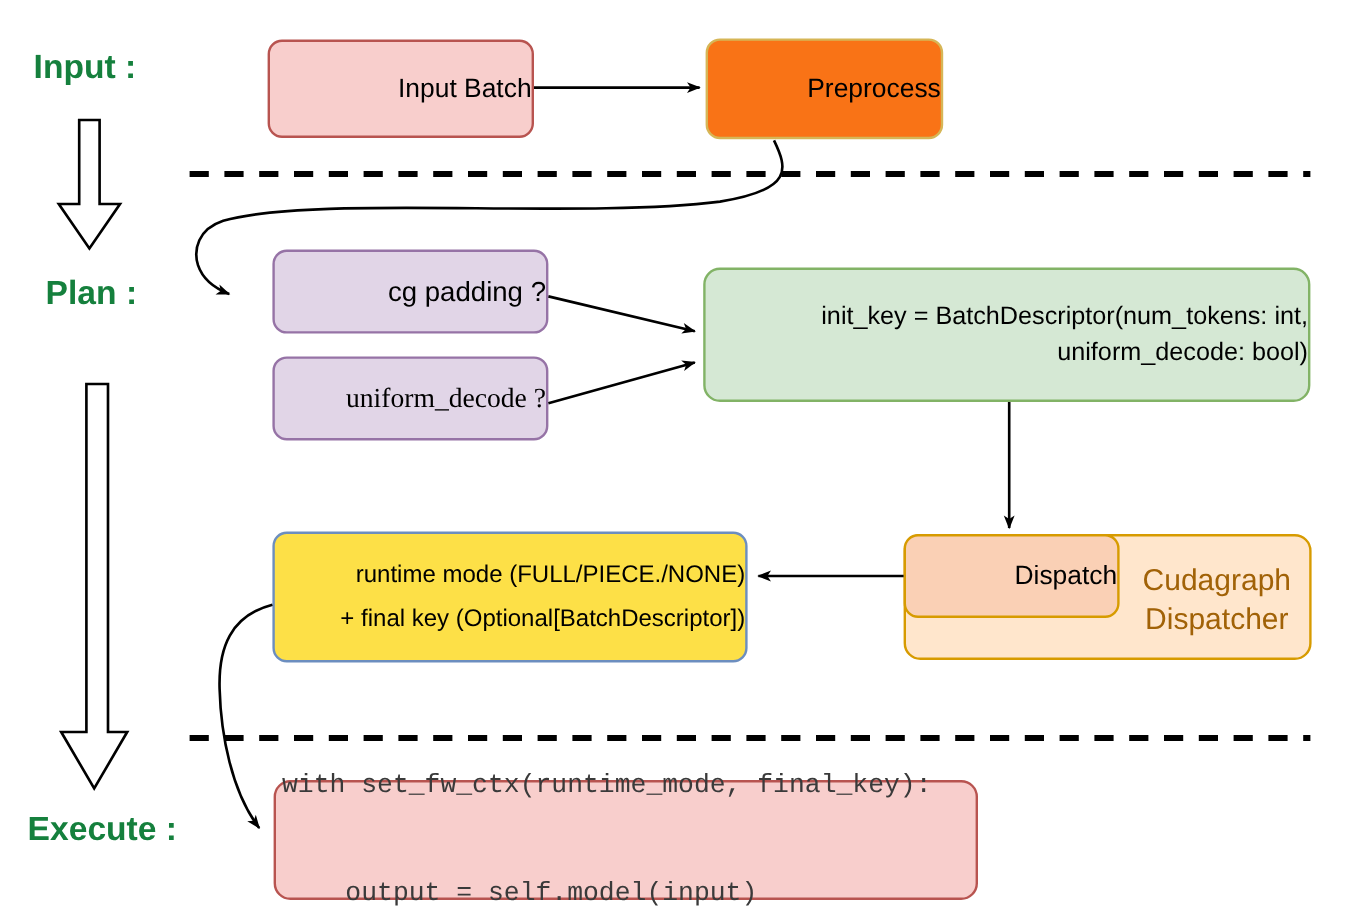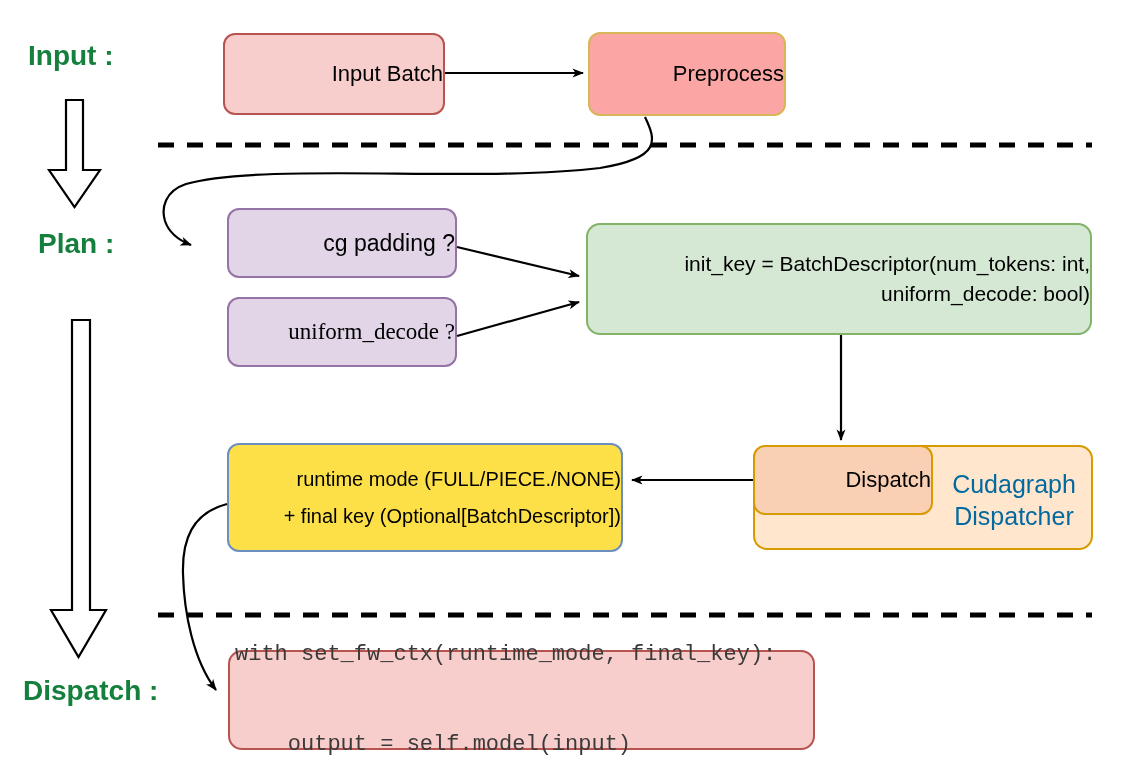--- a/index.html
+++ b/index.html
@@ -33,46 +33,46 @@
   #node-input-batch   {left:223px;top:33px;width:222px;height:82px;font-size:22px;}
   #node-preprocess    {left:588px;top:32px;width:198px;height:84px;font-size:22px;}
   #node-cg-padding    {left:227px;top:208px;width:230px;height:70px;font-size:23px;}
   #node-uniform-decode{left:227px;top:297px;width:230px;height:70px;font-size:23px;}
   #node-init-key      {left:586px;top:223px;width:506px;height:112px;font-size:21px;line-height:30px;border-radius:14px;padding-left:12px;}
   #node-cudagraph     {left:753px;top:445px;width:340px;height:105px;border-radius:14px;justify-content:center;}
   #node-dispatch      {left:753px;top:445px;width:180px;height:70px;font-size:22px;border-radius:12px;}
   #cudagraph-title{
     position:absolute;left:180px;top:0;width:158px;height:105px;
     display:flex;flex-direction:column;align-items:center;justify-content:center;
-    font-size:25px;line-height:32px;color:#0369a1;text-align:center;
+    font-size:25px;line-height:32px;color:#a16207;text-align:center;
   }
   #node-runtime-mode  {left:227px;top:443px;width:396px;height:109px;font-size:20px;line-height:27px;}
   #node-execute-code  {left:228px;top:650px;width:587px;height:100px;border-radius:14px;
                        align-items:flex-start;justify-content:center;text-align:left;}
   #node-execute-code .code{
     font-family:"Liberation Mono","DejaVu Sans Mono",monospace;
     font-size:22px;line-height:30px;color:#3a3a3a;
     padding-left:5px;white-space:pre;
   }
   #connector-layer{position:absolute;left:0;top:0;width:1142px;height:770px;pointer-events:none;}
 </style>
 </head>
 <body>
 
 <div id="canvas">
 
   <div class="stage-label" style="left:28px;top:40px;">Input :</div>
   <div class="stage-label" style="left:38px;top:228px;">Plan :</div>
-  <div class="stage-label" style="left:23px;top:675px;">Dispatch :</div>
+  <div class="stage-label" style="left:23px;top:675px;">Execute :</div>
 
   <div class="node" id="node-input-batch" style="background-color: rgb(248, 206, 204); border-color: rgb(184, 84, 80);">
     <span class="ln">Input Batch</span>
   </div>
 
-  <div class="node" id="node-preprocess" style="background-color: #fca5a5; border-color: rgb(214, 182, 86);">
+  <div class="node" id="node-preprocess" style="background-color: #f97316; border-color: rgb(214, 182, 86);">
     <span class="ln">Preprocess</span>
   </div>
 
   <div class="node" id="node-cg-padding" style="background-color: rgb(225, 213, 231); border-color: rgb(150, 115, 166);">
     <span class="ln">cg padding ?</span>
   </div>
 
   <div class="node" id="node-uniform-decode" style="background-color: rgb(225, 213, 231); border-color: rgb(150, 115, 166); font-family: Liberation Serif, serif;">
     <span class="ln">uniform_decode ?</span>
   </div>

